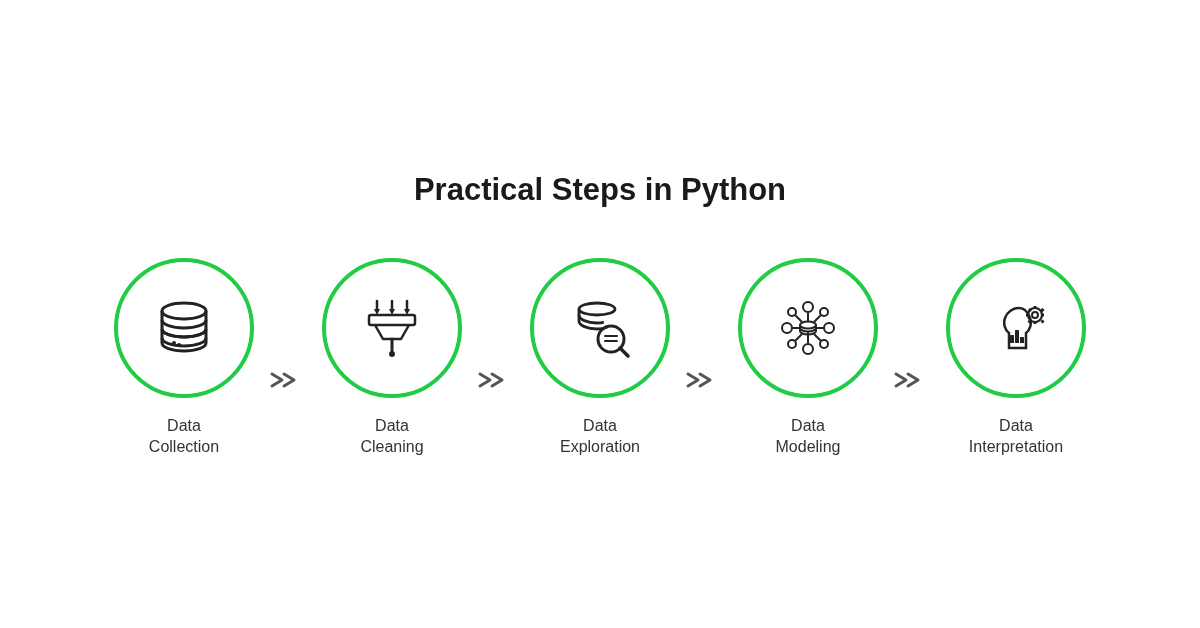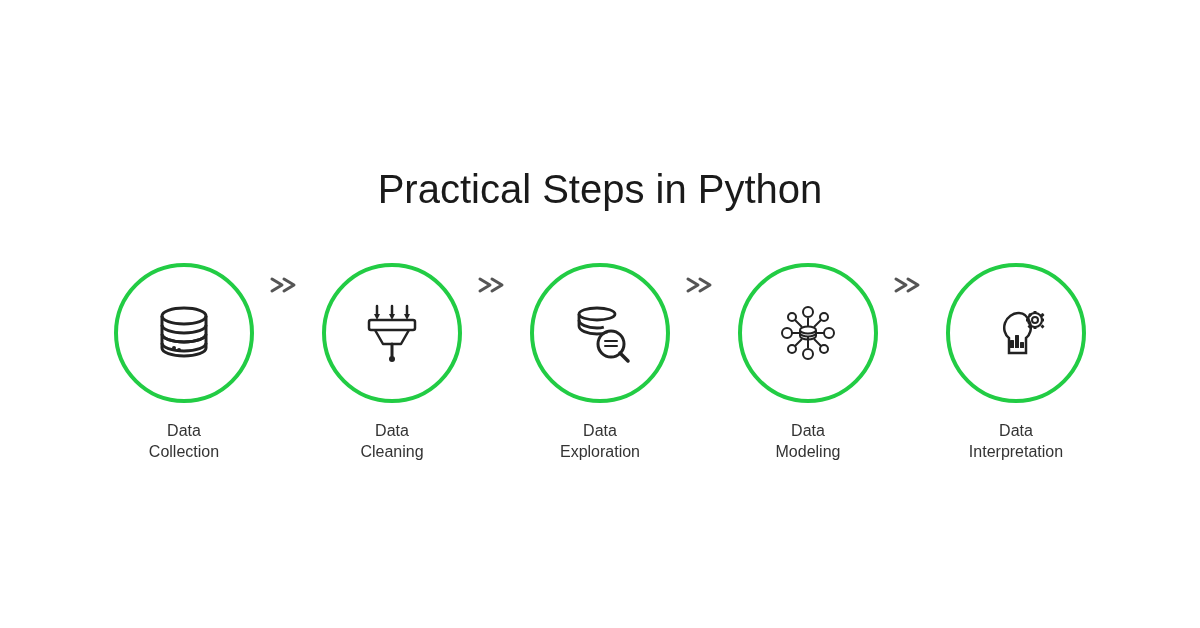--- a/index.html
+++ b/index.html
@@ -10,31 +10,31 @@
       background: #ffffff;
       font-family: 'Arial', sans-serif;
       display: flex;
       flex-direction: column;
       align-items: center;
       justify-content: center;
       overflow: hidden;
     }
 
     .title {
-      font-size: 40px;
-      font-weight: 400;
+      font-size: 31px;
+      font-weight: 700;
       color: #1a1a1a;
       text-align: left;
       line-height: 1.2;
       margin-bottom: 50px;
     }
 
     .steps-container {
       display: flex;
-      align-items: flex-start;
+      align-items: flex-end;
       justify-content: center;
       gap: 8px;
     }
 
     .step {
       display: flex;
       flex-direction: column;
       align-items: center;
       gap: 18px;
     }

